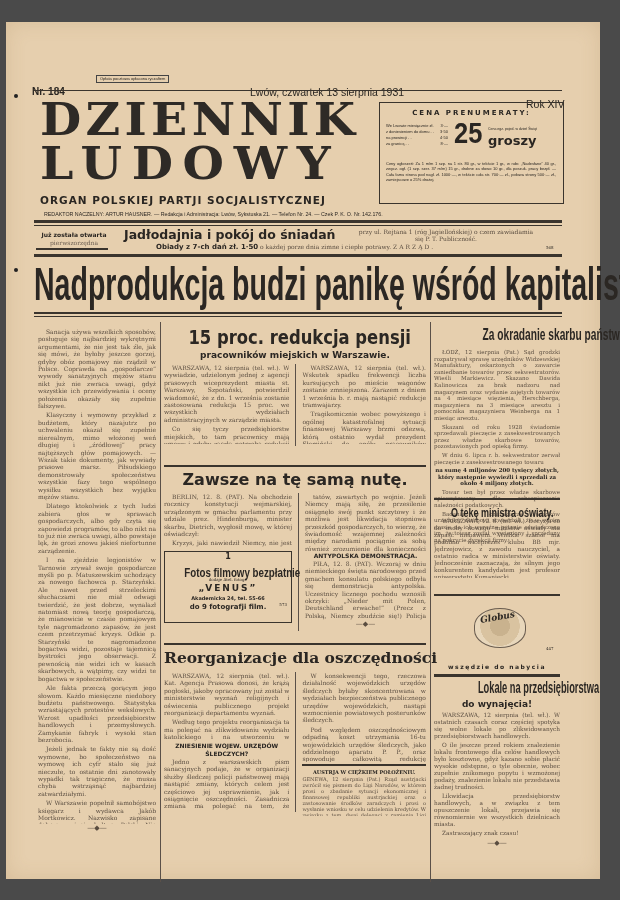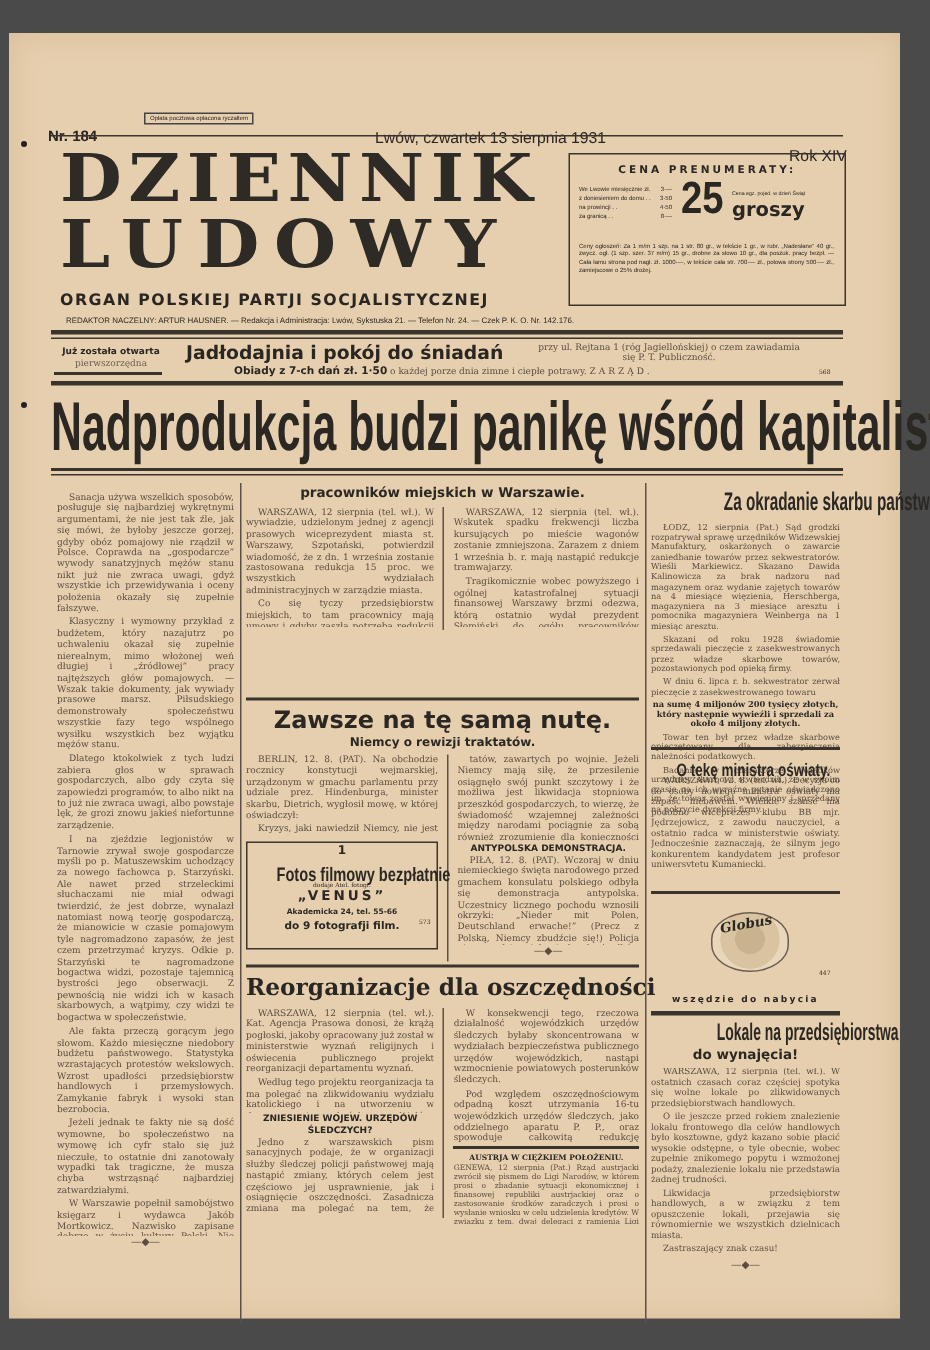--- a/index.html
+++ b/index.html
@@ -95,38 +95,38 @@
       <p>Ale fakta przeczą gorącym jego słowom. Każdo miesięczne niedobory budżetu państwowego. Statystyka wzrastających protestów wekslowych. Wzrost upadłości przedsiębiorstw handlowych i przemysłowych. Zamykanie fabryk i wysoki stan bezrobocia.</p>
       <p>Jeżeli jednak te fakty nie są dość wymowne, bo społeczeństwo na wymowę ich cyfr stało się już nieczułe, to ostatnie dni zanotowały wypadki tak tragiczne, że musza chyba wstrząsnąć najbardziej zatwardziałymi.</p>
       <p>W Warszawie popełnił samobójstwo księgarz i wydawca Jakób Mortkowicz. Nazwisko zapisane dobrze w życiu kultury Polski. Nie przetrzymał kryzysu, aż w samobójstwie poszukał wyjścia z katastrofy.</p>
 
     </div>
     <div class="center" style="font-size:7px; color:#5a4d40;">—◆—</div>
   </div>
   <div class="vline" style="left:154px; top:300px; height:560px;"></div>
 
   <div class="abs" style="left:158px; top:302px; width:262px;">
+    <div class="center" style="height:26px;"><span class="sub" style="font-size:20px; line-height:26px; display:inline-block; transform:scaleX(0.82); transform-origin:center top;">15 proc. redukcja pensji</span></div>
     <div class="center sub" style="font-size:9px; line-height:11px;">pracowników miejskich w Warszawie.</div>
     <div style="display:flex; gap:6px; margin-top:3px;">
       <div class="col-text" style="width:128px; height:80px;">
         <p>WARSZAWA, 12 sierpnia (tel. wł.). W wywiadzie, udzielonym jednej z agencji prasowych wiceprezydent miasta st. Warszawy, Szpotański, potwierdził wiadomość, że z dn. 1 września zostanie zastosowana redukcja 15 proc. we wszystkich wydziałach administracyjnych w zarządzie miasta.</p>
         <p>Co się tyczy przedsiębiorstw miejskich, to tam pracownicy mają umowy i gdyby zaszła potrzeba redukcji pensji, zainteresowani pracownicy zostaliby o tem uprzedzeni w terminie, przewidzianym umową.</p>
       </div>
       <div style="width:1px; background:#5a5048; height:82px;"></div>
       <div class="col-text" style="width:126px; height:80px;">
         <p>WARSZAWA, 12 sierpnia (tel. wł.). Wskutek spadku frekwencji liczba kursujących po mieście wagonów zostanie zmniejszona. Zarazem z dniem 1 września b. r. mają nastąpić redukcje tramwajarzy.</p>
         <p>Tragikomicznie wobec powyższego i ogólnej katastrofalnej sytuacji finansowej Warszawy brzmi odezwa, którą ostatnio wydał prezydent Słomiński do ogółu pracowników miejskich. W odezwie tej oświadcza on m. i., że „stolica znajduje się w warunkach zaszczytnych (?) pomyślnych”.</p>
       </div>
     </div>
   </div>
   <div class="rule" style="left:158px; top:443px; width:262px; height:2px;"></div>
 
   <div class="abs" style="left:158px; top:448px; width:262px;">
     <div class="center sub" style="font-size:16px; line-height:20px;">Zawsze na tę samą nutę.</div>
-    <div class="center sub" style="font-size:8px; line-height:10px;">Niemcy o rewizji traktatów.</div>
     <div style="display:flex; gap:6px; margin-top:3px;">
       <div style="width:128px;">
         <div class="col-text" style="height:54px;">
           <p>BERLIN, 12. 8. (PAT). Na obchodzie rocznicy konstytucji wejmarskiej, urządzonym w gmachu parlamentu przy udziale prez. Hindenburga, minister skarbu, Dietrich, wygłosił mowę, w której oświadczył:</p>
           <p>Kryzys, jaki nawiedził Niemcy, nie jest wyłącznie kryzysem gospodarczym, lecz jest kryzysem wypływającym z trak-</p>
         </div>
 
         <div style="border:1px solid #3a342d; margin-top:4px; height:70px; position:relative; text-align:center;">
           <div class="sub" style="font-size:8px; line-height:10px;">1</div>
           <div style="height:14px;"><span class="cond" style="font-size:13px; line-height:14px; transform:scaleX(0.75); transform-origin:center top;">Fotos filmowy bezpłatnie</span></div>

